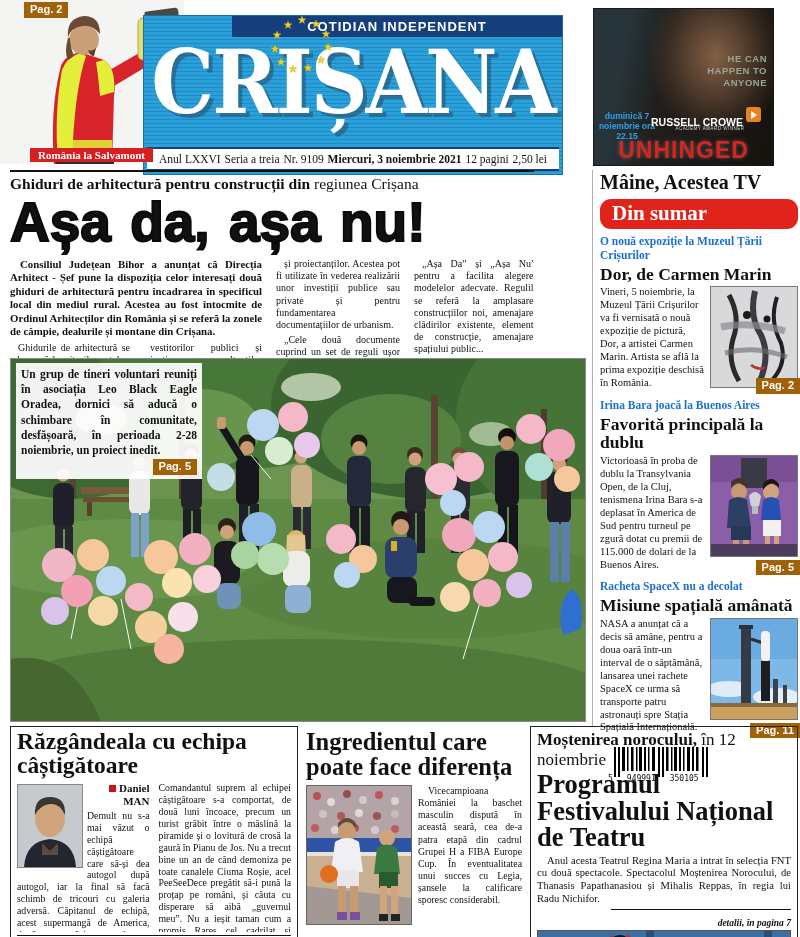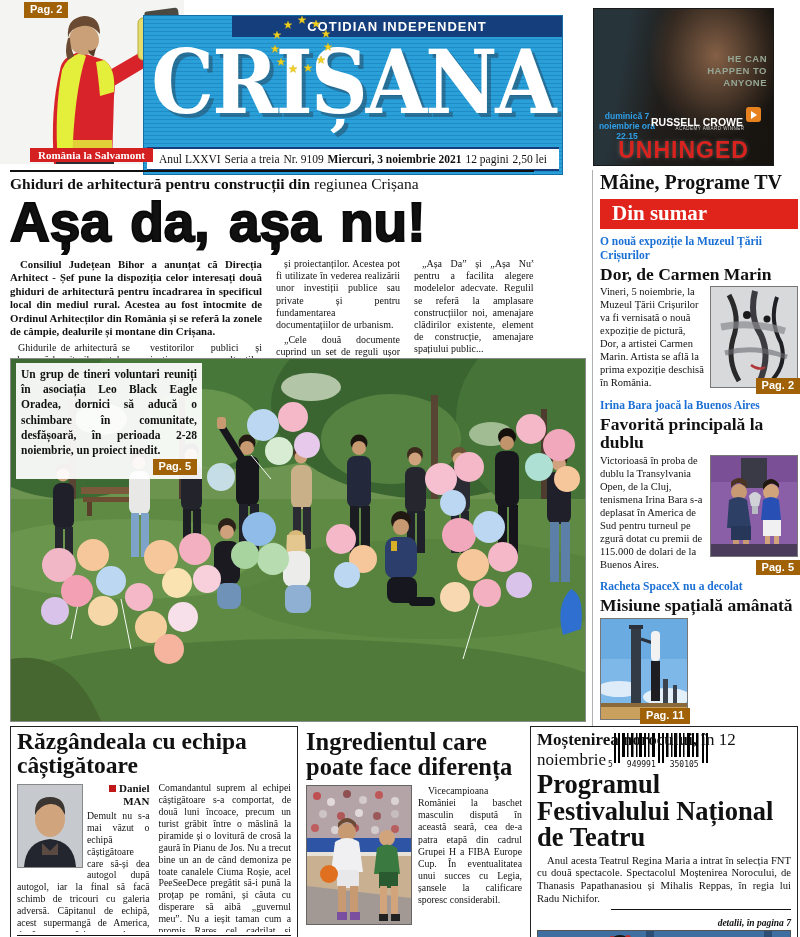--- a/index.html
+++ b/index.html
@@ -80,21 +80,21 @@
         box-sizing:border-box;overflow:hidden;background:#5d8743;}
   #park-box{position:absolute;left:5px;top:4px;width:176px;background:rgba(255,255,255,.93);
             padding:4px 5px;font-weight:bold;font-size:11.5px;line-height:1.32;text-align:justify;z-index:2;}
   #park-box .pagbadge{float:right;margin-top:1px;}
 
   
   #sidebar{left:592px;top:170px;width:206px;height:556px;border-left:1px solid #b0b0b0;
            padding-left:7px;box-sizing:border-box;}
   #tv-head{font-size:20px;font-weight:bold;margin:1px 0 5px;}
   #sumar-bar{background:#e0241c;color:#fff;font-weight:bold;font-size:21px;
-             padding:2px 0 3px 12px;margin-bottom:6px;}
+             padding:2px 0 3px 12px;margin-bottom:6px;border-radius:11px;}
   .sum-art{margin-bottom:9px;}
   .sum-kick{color:#1a6fd4;font-weight:bold;font-size:11.5px;line-height:1.2;}
   .sum-head{font-weight:bold;font-size:17.5px;line-height:1.08;margin:2px 0 3px;}
   .sum-row{display:flex;gap:5px;}
   .sum-body{flex:1;font-size:10.5px;line-height:1.23;text-align:left;}
   .sum-img{position:relative;width:88px;flex:0 0 88px;}
   .sum-img svg{border:1px solid #777;display:block;}
   .sum-img .pagbadge{position:absolute;right:-2px;bottom:-4px;}
   #barcode{margin:13px 0 0 6px;width:116px;}
   #barcode .nums{display:flex;gap:14px;font-family:"DejaVu Sans Mono",monospace;
@@ -393,21 +393,21 @@
         <path d="M560,230 q14,6 10,40 l-18,6 q-8,-30 8,-46 Z" fill="#2e6fd0"></path>
       </svg>
       <div id="park-box">
         <span>Un grup de tineri voluntari reuniți în asociația Leo Black Eagle Oradea, dornici să aducă o schimbare în comunitate, desfășoară, în perioada 2-28 noiembrie, un proiect inedit.</span>
         <span class="pagbadge">Pag. 5</span>
       </div>
     </div>
   </div>
 
   <div class="abs" id="sidebar">
-    <div id="tv-head">Mâine, Programe TV</div>
+    <div id="tv-head">Mâine, Acestea TV</div>
     <div id="sumar-bar">Din sumar</div>
 
     <div class="sum-art">
       <div class="sum-kick">O nouă expoziție la Muzeul Țării Crișurilor</div>
       <div class="sum-head">Dor, de Carmen Marin</div>
       <div class="sum-row">
         <div class="sum-body">Vineri, 5 noiembrie, la Muzeul Țării Crișurilor va fi vernisată o nouă expoziție de pictură, Dor, a artistei Carmen Marin. Artista se află la prima expoziție deschisă în România.</div>
         <div class="sum-img">
           <svg width="86" height="100" viewBox="0 0 86 100">
             <rect width="86" height="100" fill="#d8d9db"></rect>
@@ -453,20 +453,21 @@
           </svg>
           <span class="pagbadge">Pag. 5</span>
         </div>
       </div>
     </div>
 
     <div class="sum-art">
       <div class="sum-kick">Racheta SpaceX nu a decolat</div>
       <div class="sum-head">Misiune spațială amânată</div>
       <div class="sum-row">
+        <div class="sum-body">NASA a anunțat că a decis să amâne, pentru a doua oară într-un interval de o săptămână, lansarea unei rachete SpaceX ce urma să transporte patru astronauți spre Stația Spațială Internațională.</div>
         <div class="sum-img">
           <svg width="86" height="100" viewBox="0 0 86 100">
             <rect width="86" height="100" fill="#7db8e8"></rect>
             <rect y="0" width="86" height="40" fill="#6aace2"></rect>
             <ellipse cx="18" cy="70" rx="22" ry="8" fill="#e8f2fa" opacity=".9"></ellipse>
             <ellipse cx="66" cy="78" rx="24" ry="9" fill="#eef6fc" opacity=".9"></ellipse>
             <rect x="30" y="8" width="10" height="78" fill="#333b46"></rect>
             <rect x="28" y="6" width="14" height="4" fill="#2a313b"></rect>
             <line x1="40" y1="20" x2="52" y2="24" stroke="#2a313b" stroke-width="3"></line>
             <rect x="50" y="12" width="9" height="30" rx="4" fill="#f2f2f2"></rect>

